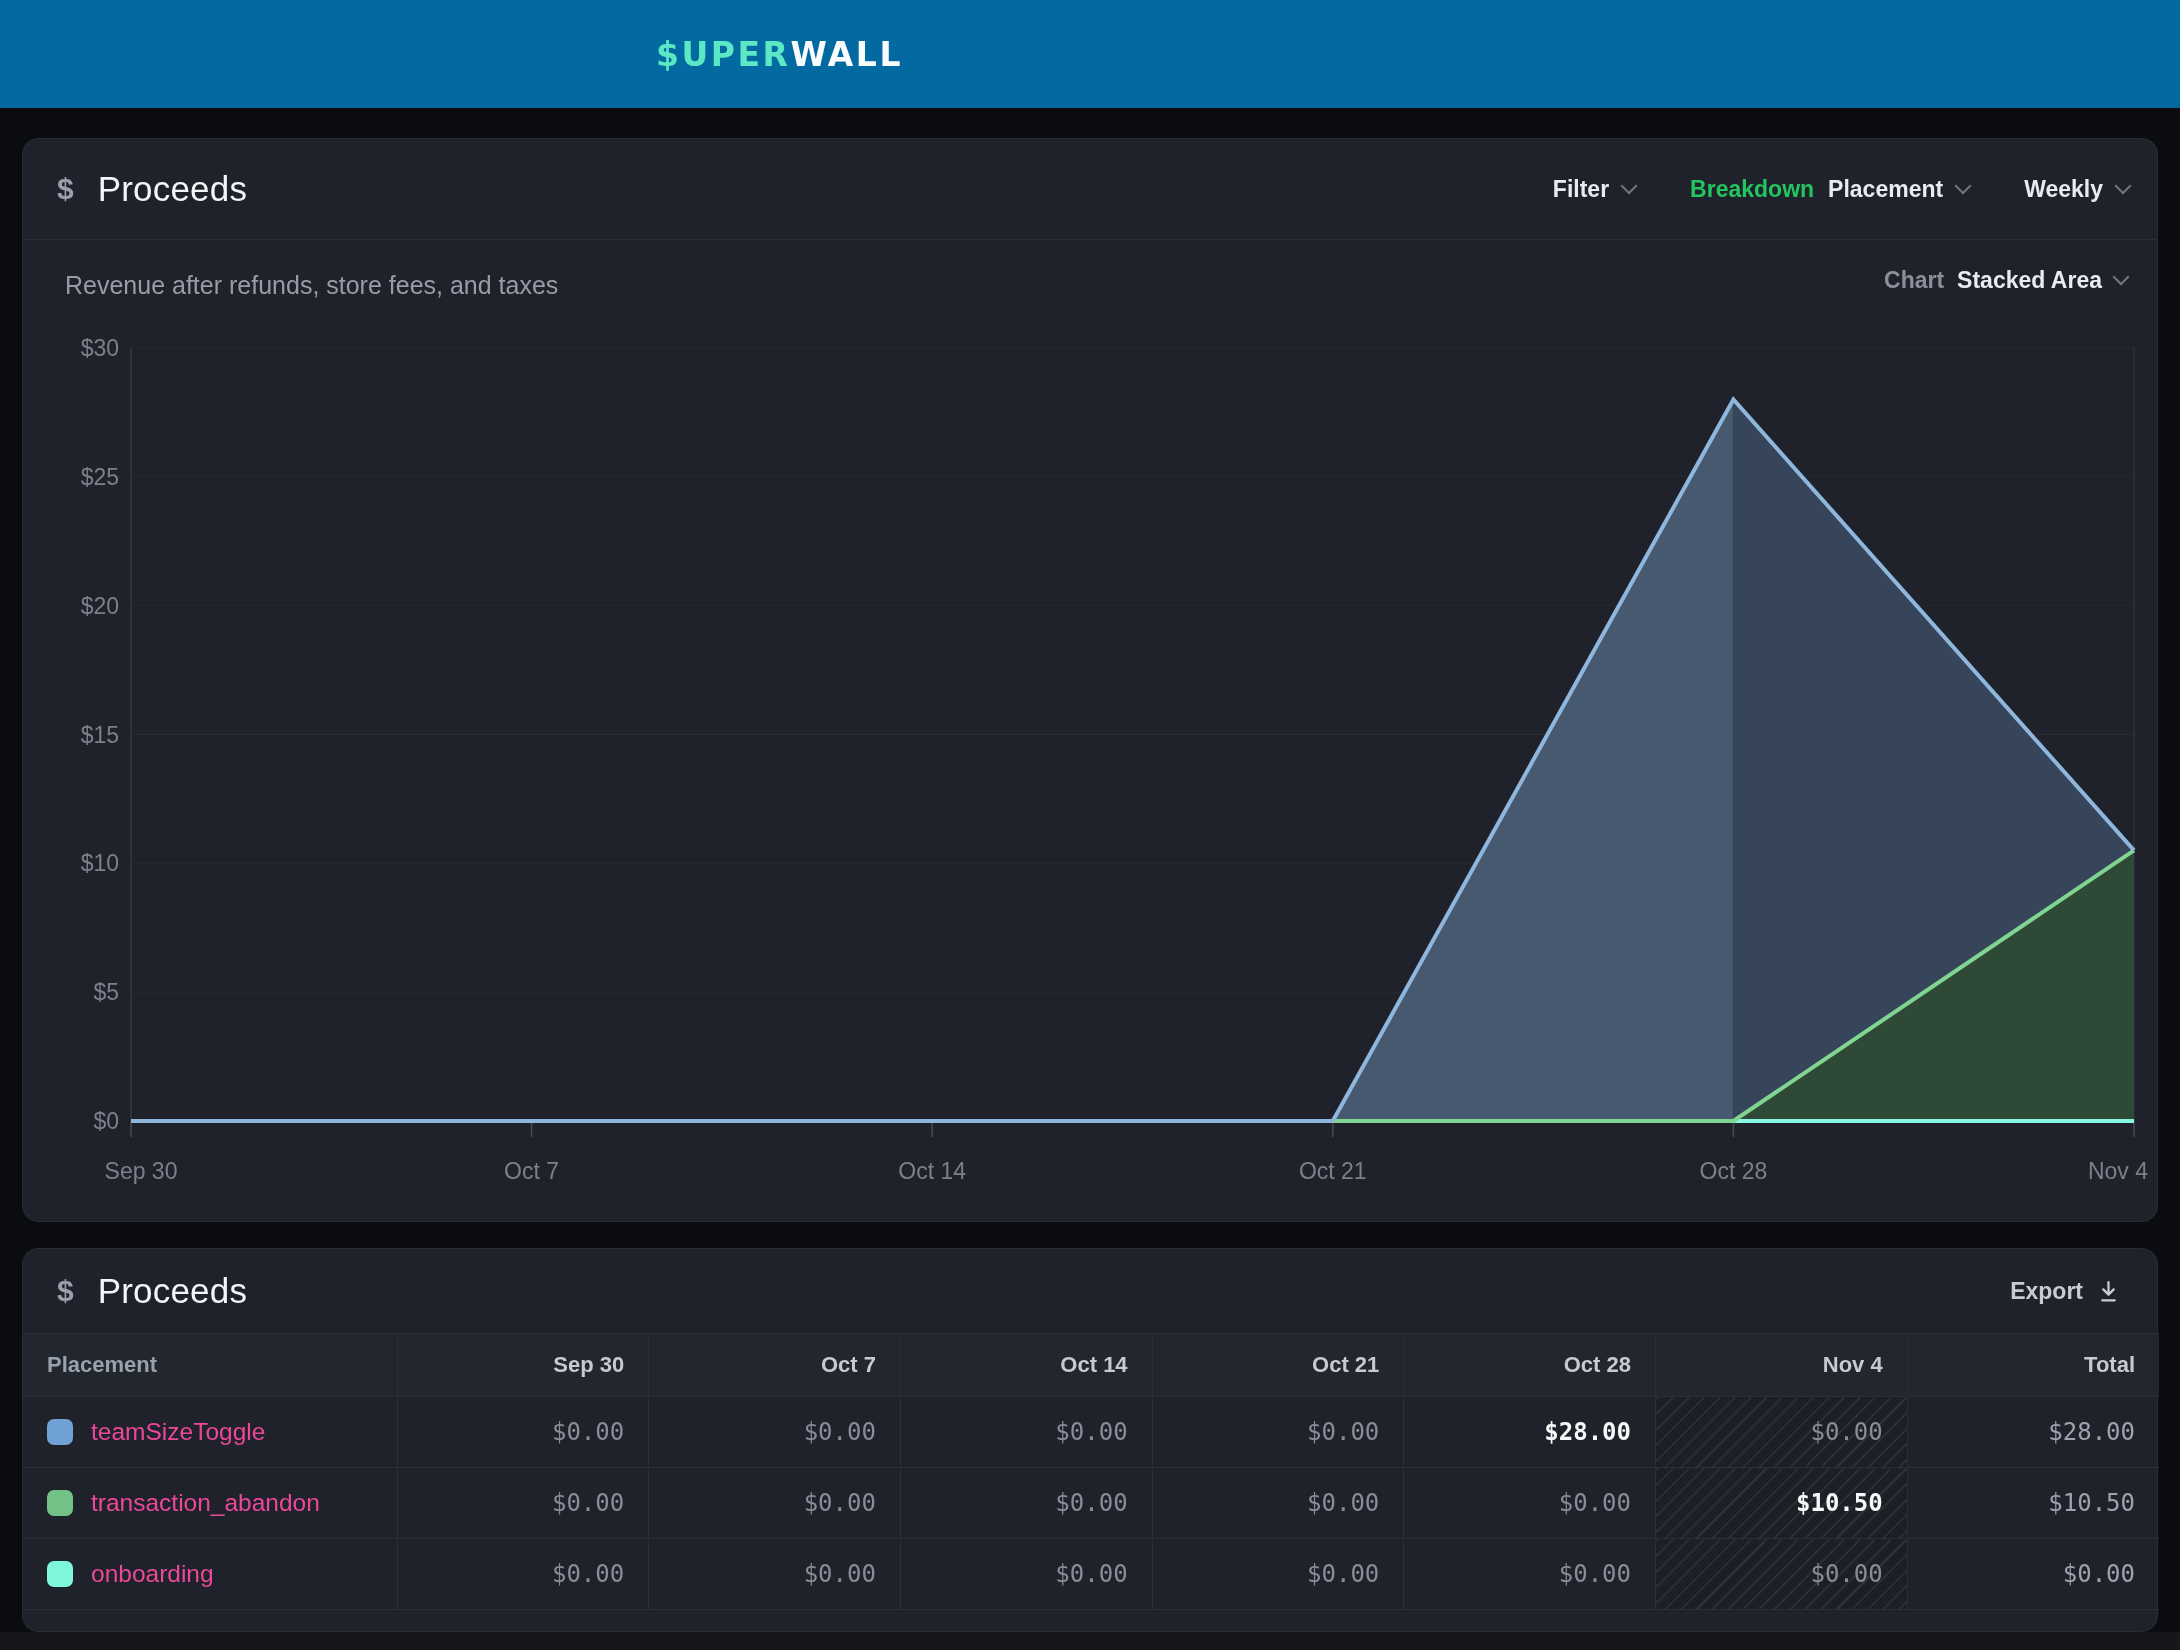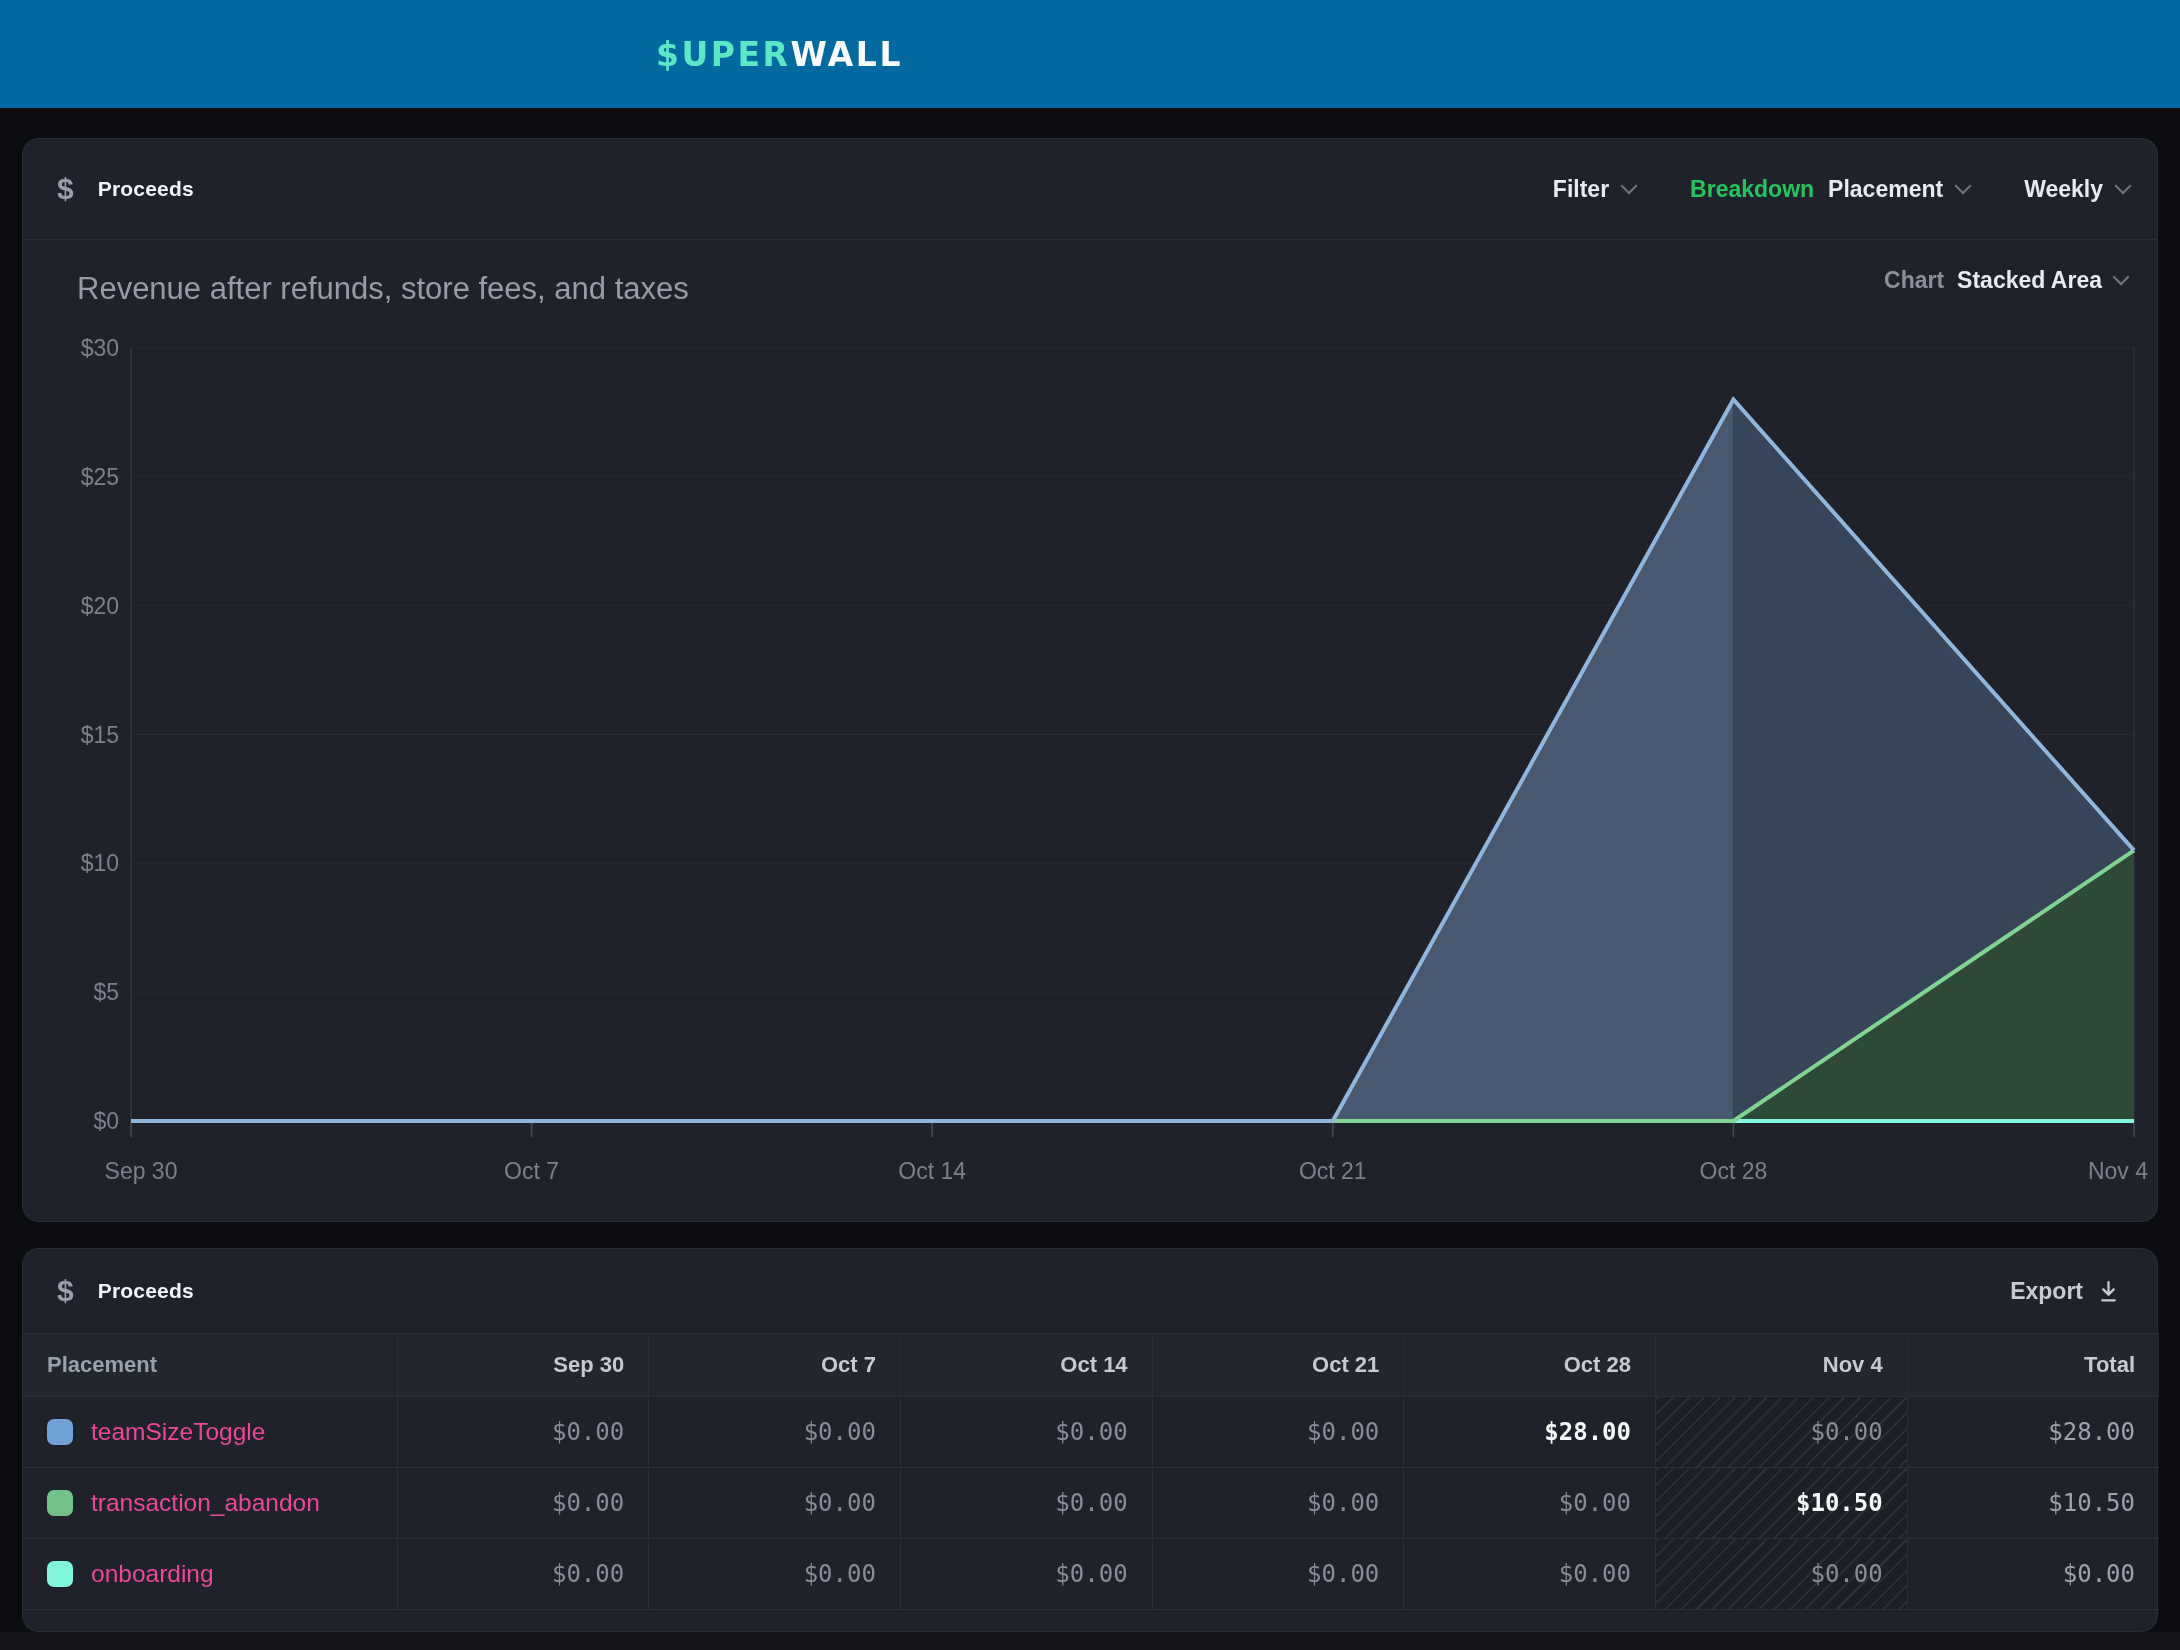--- a/index.html
+++ b/index.html
@@ -17,33 +17,33 @@
   .card{position:absolute;left:22px;width:2136px;background:#1F222A;border:1px solid #272B33;
         border-radius:16px;box-sizing:border-box;}
   .card1{top:138px;height:1084px;}
   .card2{top:1248px;height:384px;}
 
   .card-header{display:flex;align-items:center;height:101px;border-bottom:1px solid #2A2E36;
                padding:0 0 0 34px;box-sizing:border-box;}
   .card2 .card-header{height:84px;border-bottom:none;padding-right:36px;}
   .title-group{display:flex;align-items:center;gap:24px;}
   .dollar-icon{color:#9AA0AB;font-size:30px;font-weight:600;}
-  .card-title{color:#F3F5F8;font-size:21px;font-weight:700;letter-spacing:.2px;}
+  .card-title{color:#F3F5F8;font-size:35px;font-weight:400;letter-spacing:.2px;}
 
   
   .controls{margin-left:auto;display:flex;align-items:center;height:100%;padding-left:24px;}
   .vdiv{width:1px;background:#2F333C;}
   .control{display:flex;align-items:center;gap:14px;padding:0 27px;font-size:23px;font-weight:700;
            color:#E8EBEF;cursor:pointer;white-space:nowrap;}
   .control .muted{color:#22c55e;font-weight:600;}
   .chev{width:10px;height:10px;border-right:2.5px solid #70767F;border-bottom:2.5px solid #70767F;
         transform:rotate(45deg);margin-top:-7px;flex:0 0 auto;}
 
   
-  .subtitle{position:absolute;left:54px;top:132px;font-size:31px;color:#979DA7;}
+  .subtitle{position:absolute;left:42px;top:132px;font-size:25px;color:#979DA7;}
   .chart-select{position:absolute;right:30px;top:128px;display:flex;align-items:center;gap:13px;
                 font-size:23px;cursor:pointer;}
   .chart-select .muted{color:#8A9099;font-weight:600;}
   .chart-select .val{color:#E9ECF0;font-weight:700;}
 
   
   .chart-svg{position:absolute;left:0;top:0;width:2136px;height:1084px;
              font-family:"Liberation Sans",sans-serif;pointer-events:none;}
   .plot-hover{position:absolute;left:108px;top:209px;width:2003px;height:773px;}
 

